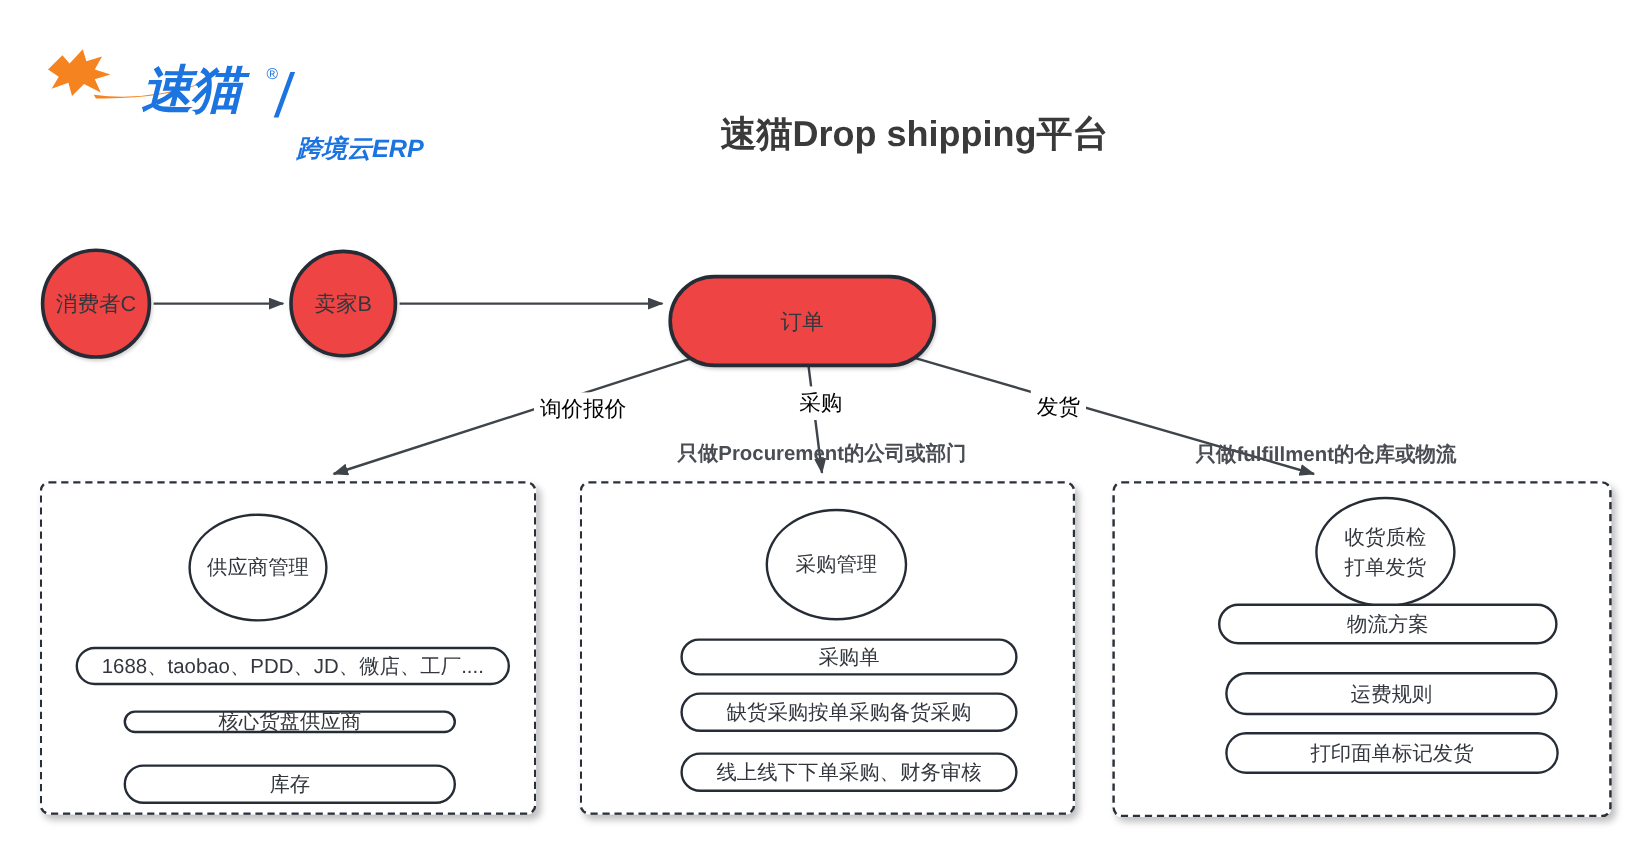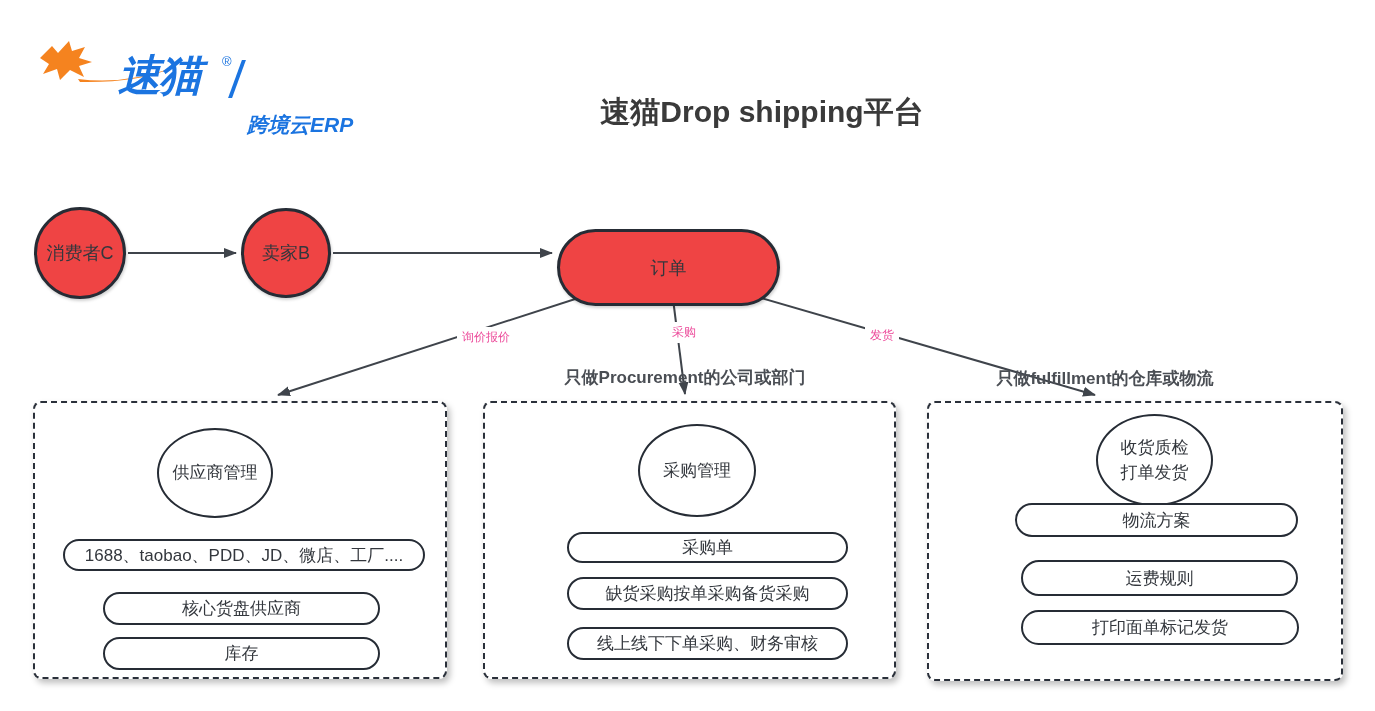--- a/index.html
+++ b/index.html
@@ -39,21 +39,21 @@
     font-size:18px; color:#33373d; box-shadow:1px 2px 3px rgba(0,0,0,0.18);
   }
   .circle { border-radius:50%; }
   .n-consumer { left:34px; top:207px; width:92px; height:92px; }
   .n-seller   { left:241px; top:208px; width:90px; height:90px; }
   .n-order    { left:557px; top:214px; width:223px; height:77px; border-radius:39px;margin-top:15px; }
 
   
   .edge-label {
     position:absolute; transform:translateX(-50%); background:#ffffff;
-    padding:2px 5px; font-size:12px; color:#ec4899; white-space:nowrap;
+    padding:2px 5px; font-size:18px; color:#000000; white-space:nowrap;
   }
   .el-inquiry  { left:486px; top:327px; }
   .el-purchase { left:684px; top:322px; }
   .el-ship     { left:882px; top:325px; }
 
   
   .section-label {
     position:absolute; transform:translateX(-50%); font-weight:bold;
     font-size:17px; color:#4a4e54; white-space:nowrap;
   }
@@ -78,21 +78,21 @@
   .gb-0 .hub { left:122px; top:25px; width:116px; height:90px; }
   .gb-1 .hub { left:153px; top:21px; width:118px; height:93px; }
   .gb-2 .hub { left:167px; top:11px; width:117px; height:92px;text-align:right; }
 
   .item {
     position:absolute; background:#ffffff; border:2px solid #262c35; border-radius:18px;
     box-sizing:border-box; display:flex; align-items:center; justify-content:center;
     font-size:17px; color:#33373d; white-space:nowrap;
   }
   .i00 { left:28px; top:136px; width:362px; height:32px; }
-  .i01 { left:68px; top:189px; width:277px; height:33px; }
+  .i01 { left:68px; top:189px; width:277px; height:19px; }
   .i02 { left:68px; top:234px; width:277px; height:33px; }
 
   .i10 { left:82px; top:129px; width:281px; height:31px; }
   .i11 { left:82px; top:174px; width:281px; height:33px; }
   .i12 { left:82px; top:224px; width:281px; height:33px; }
 
   .i20 { left:86px;  top:100px; width:283px; height:34px; }
   .i21 { left:92px;  top:157px; width:277px; height:36px; }
   .i22 { left:92px;  top:207px; width:278px; height:35px; }
 </style>

